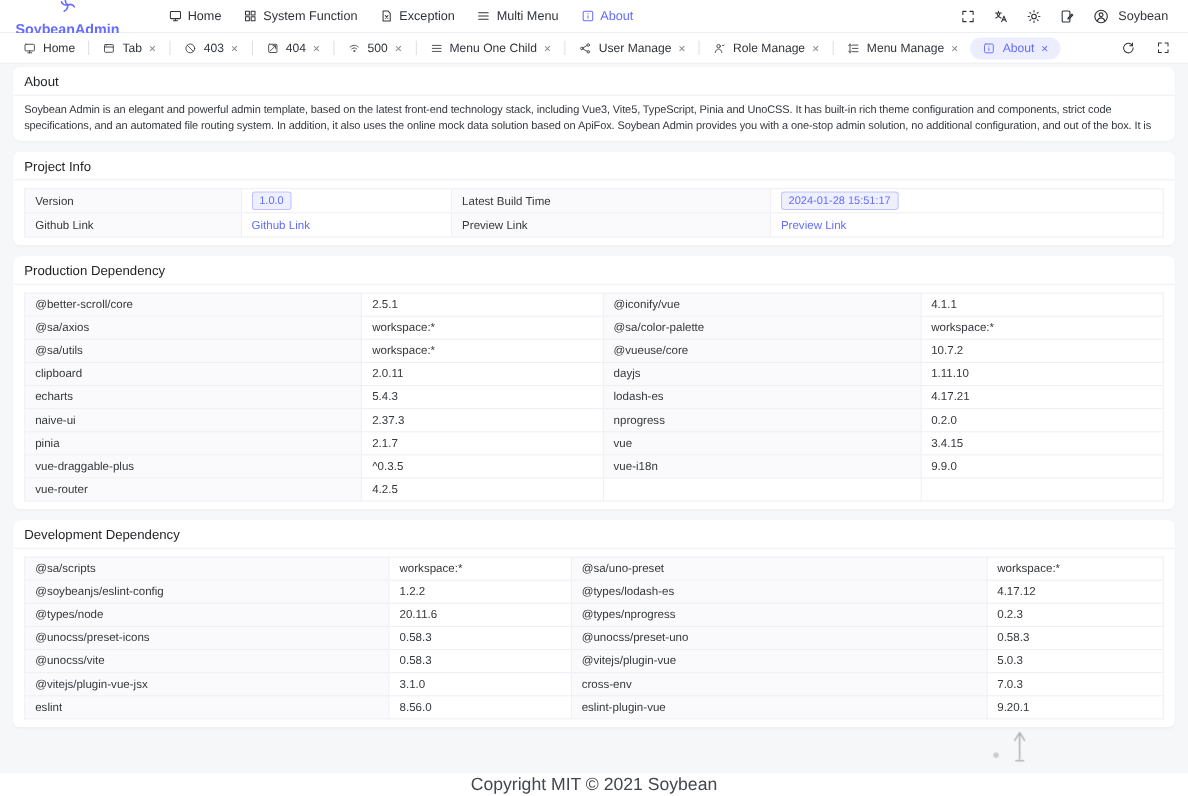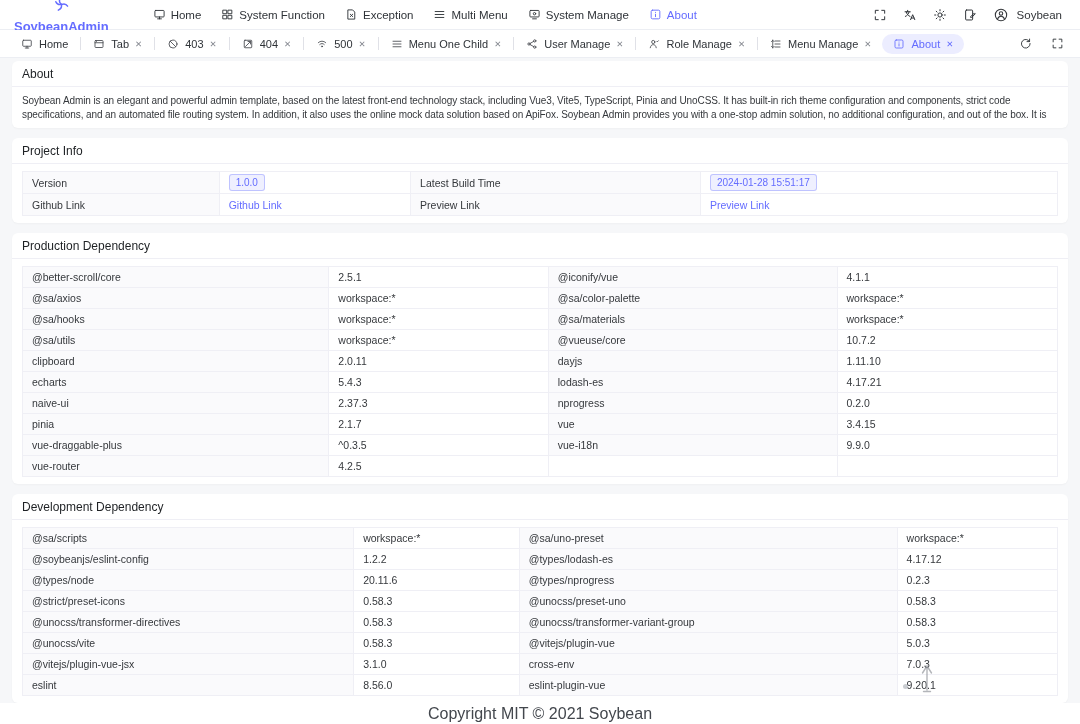--- a/index.html
+++ b/index.html
@@ -111,30 +111,20 @@
         </span>
       <span>Exception</span>
     </div>
     <div class="nav-item">
       <span>
           <svg class="ic" width="13" height="13" viewBox="0 0 24 24">
             <path d="M4 6.5h16M4 12h16M4 17.5h16"></path>
           </svg>
         </span>
       <span>Multi Menu</span>
-    </div>
-    <div class="nav-item">
-      <span>
-          <svg class="ic" width="13" height="13" viewBox="0 0 24 24">
-            <rect x="3.5" y="4.5" width="17" height="12" rx="1.5"></rect>
-            <path d="M8.5 20h7"></path>
-            <circle cx="12" cy="10.5" r="2.2"></circle>
-          </svg>
-        </span>
-      <span>System Manage</span>
     </div>
     <div class="nav-item active">
       <span>
           <svg class="ic" width="13" height="13" viewBox="0 0 24 24">
             <rect x="4" y="4" width="16" height="16" rx="2.5"></rect>
             <path d="M12 8v.3M12 11.5V16"></path>
           </svg>
         </span>
       <span>About</span>
     </div>
@@ -354,26 +344,20 @@
               <td class="lbl">@iconify/vue</td>
               <td>4.1.1</td>
             </tr>
         <tr>
               <td class="lbl">@sa/axios</td>
               <td>workspace:*</td>
               <td class="lbl">@sa/color-palette</td>
               <td>workspace:*</td>
             </tr>
         <tr>
-              <td class="lbl">@sa/hooks</td>
-              <td>workspace:*</td>
-              <td class="lbl">@sa/materials</td>
-              <td>workspace:*</td>
-            </tr>
-        <tr>
               <td class="lbl">@sa/utils</td>
               <td>workspace:*</td>
               <td class="lbl">@vueuse/core</td>
               <td>10.7.2</td>
             </tr>
         <tr>
               <td class="lbl">clipboard</td>
               <td>2.0.11</td>
               <td class="lbl">dayjs</td>
               <td>1.11.10</td>
@@ -436,29 +420,23 @@
               <td class="lbl">@types/lodash-es</td>
               <td>4.17.12</td>
             </tr>
         <tr>
               <td class="lbl">@types/node</td>
               <td>20.11.6</td>
               <td class="lbl">@types/nprogress</td>
               <td>0.2.3</td>
             </tr>
         <tr>
-              <td class="lbl">@strict/preset-icons</td>
+              <td class="lbl">@unocss/preset-icons</td>
               <td>0.58.3</td>
               <td class="lbl">@unocss/preset-uno</td>
-              <td>0.58.3</td>
-            </tr>
-        <tr>
-              <td class="lbl">@unocss/transformer-directives</td>
-              <td>0.58.3</td>
-              <td class="lbl">@unocss/transformer-variant-group</td>
               <td>0.58.3</td>
             </tr>
         <tr>
               <td class="lbl">@unocss/vite</td>
               <td>0.58.3</td>
               <td class="lbl">@vitejs/plugin-vue</td>
               <td>5.0.3</td>
             </tr>
         <tr>
               <td class="lbl">@vitejs/plugin-vue-jsx</td>

